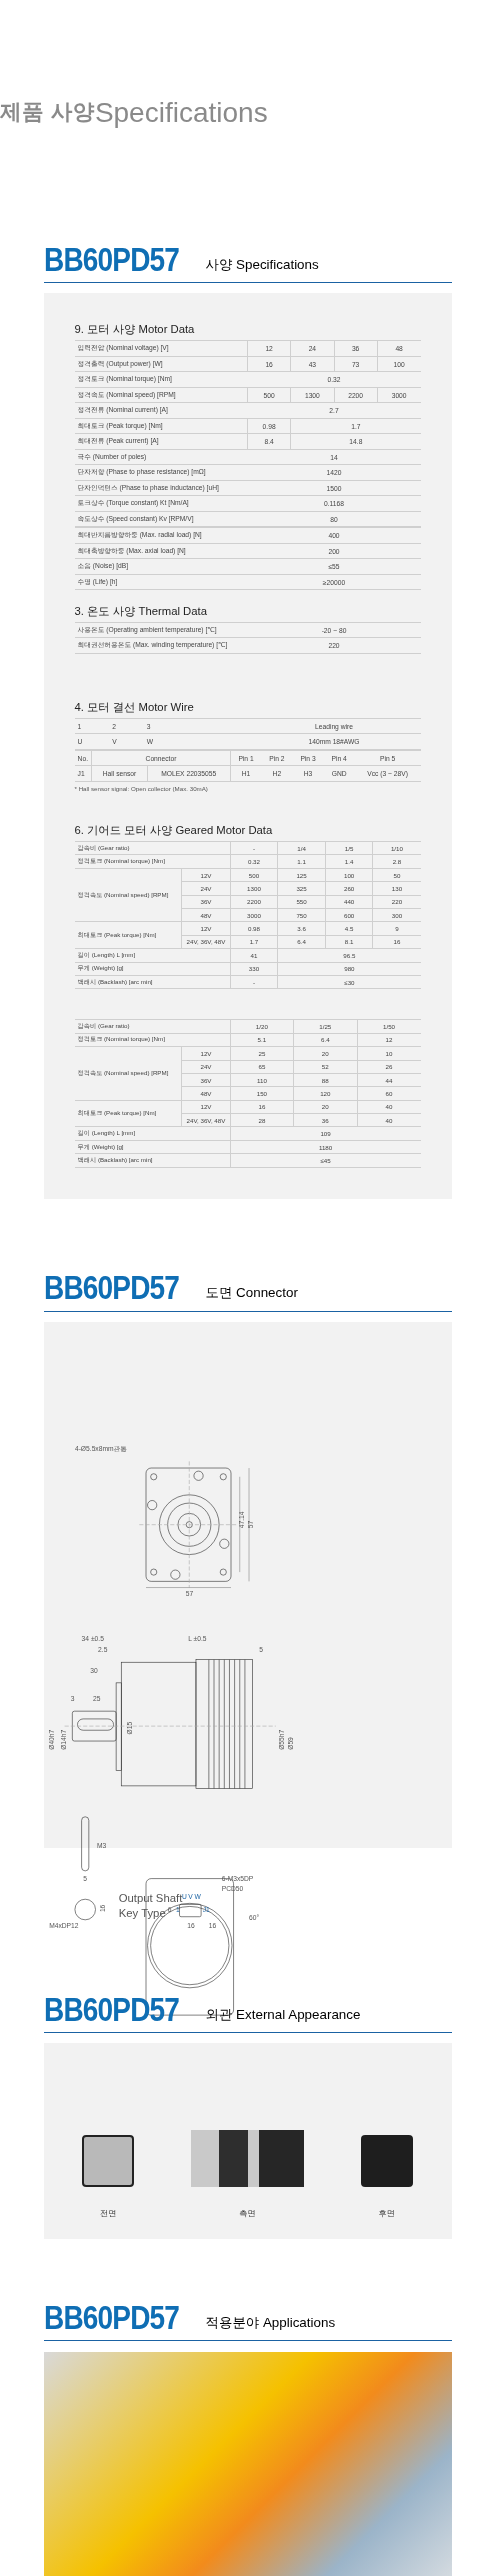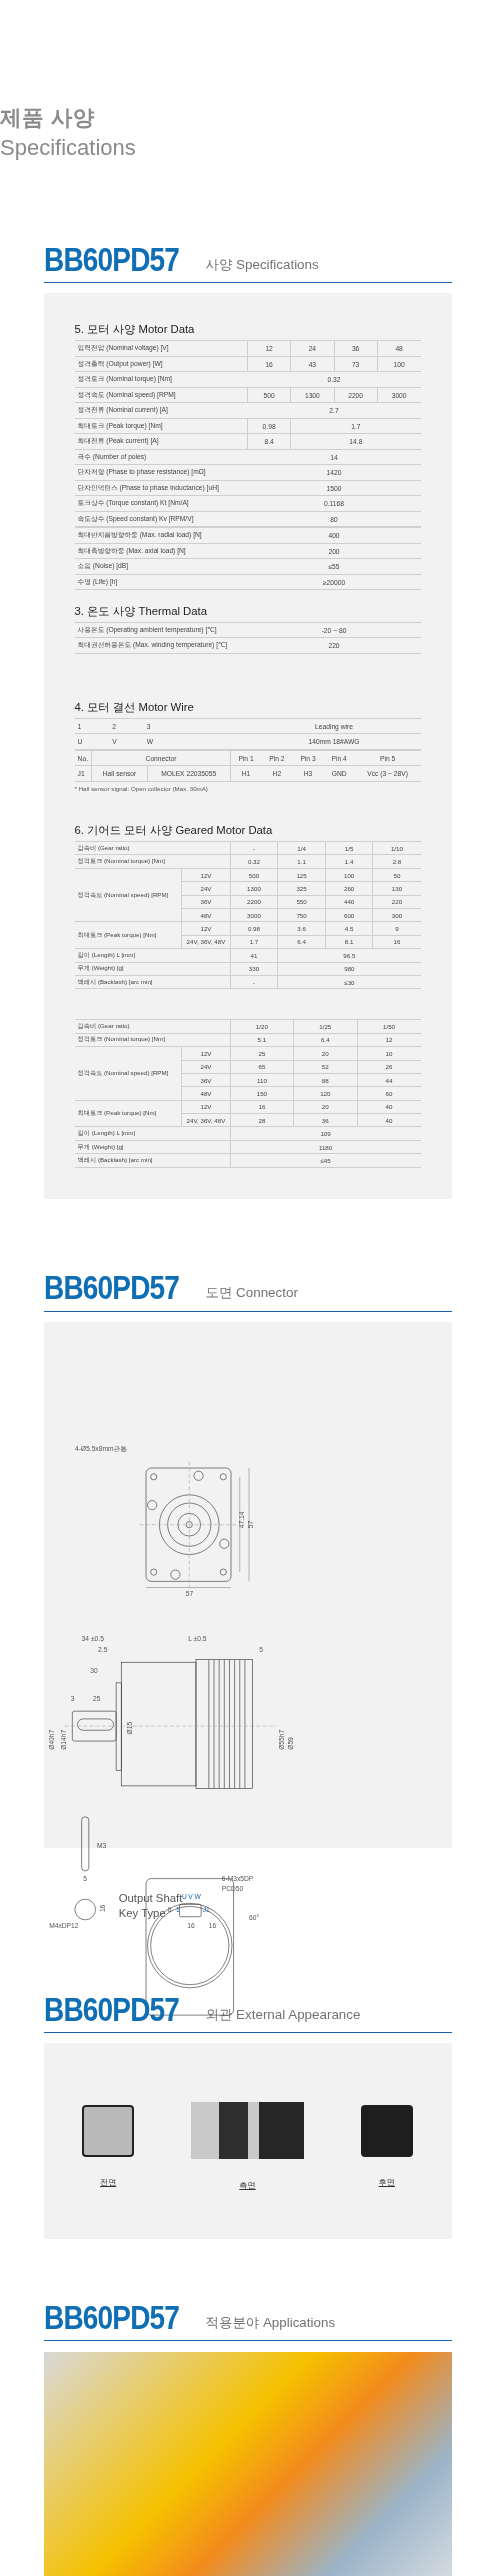--- a/index.html
+++ b/index.html
@@ -1,39 +1,39 @@
 <!DOCTYPE html>
 <html style="font-size:8.2px"><head>
 <meta charset="utf-8">
 <style>
   * { box-sizing: border-box; margin: 0; padding: 0; }
   body { width: 495px; background: #ffffff; font-family: "Liberation Sans", "DejaVu Sans", sans-serif; color: #333; }
   .page { width: 495px; position: relative; }
 
-  .hero { height: 222px; display: flex; flex-direction: column; align-items: flex-start; padding-top: 103px; }
+  .hero { height: 222px; display: flex; flex-direction: row; align-items: center; }
   .hero .ko { font-size: 21.6px; color: #8a8a8a; font-weight: bold; letter-spacing: 0.5px; }
-  .hero .en { font-size: 22px; color: #8a8a8a; margin-top: 3.1px; }
+  .hero .en { font-size: 28px; color: #8a8a8a; margin-top: 3.1px; }
 
   .sec-head { width: 408px; margin: 0 auto; display: flex; align-items: flex-end; border-bottom: 1px solid #1a62a3; padding-bottom: 6.2px; height: 61px; }
   .sec-head .model { font-family: "Liberation Sans", sans-serif; font-weight: bold; font-size: 33px; color: #0f6eb4; letter-spacing: -1px; transform: scaleX(0.85); transform-origin: left bottom; line-height: 1; width: 160px; }
-  .sec-head .sub { font-size: 13.4px; color: #737373; margin-left: 2.1px; margin-bottom: 2.1px; }
+  .sec-head .sub { font-size: 13.4px; color: #000000; margin-left: 2.1px; margin-bottom: 2.1px; }
 
   .grey-box { width: 408px; margin: 10.3px auto 0; background: #f2f2f2; padding: 15.5px 31px 31px; }
 
   .sub-title { font-size: 11.3px; color: #222; margin: 13.4px 0 3.1px; }
   table.spec { width: 100%; border-collapse: collapse; font-size: 6.7px; color: #444; }
   table.spec td { border-top: 1px solid #cfcfcf; height: 15.5px; padding: 0 3.1px; }
   table.spec tr:last-child td { border-bottom: 1px solid #cfcfcf; }
   table.spec td.c { text-align: center; }
   table.spec td.vl { border-left: 0.5px solid #cfcfcf; }
   table.spec.tight td { height: 13.4px; font-size: 6.2px; }
   .note { font-size: 6.2px; color: #555; margin-top: 3.1px; }
 
   .drawing { height: 526px; position: relative; }
-  .appearance { height: 196px; display: flex; justify-content: space-around; align-items: center; padding: 20.6px 10.3px 26px; text-decoration: underline; }
+  .appearance { height: 196px; display: flex; justify-content: space-around; align-items: flex-end; padding: 20.6px 10.3px 26px; }
   .app-item { display: flex; flex-direction: column; align-items: center; }
   .app-item .lbl { font-size: 8.2px; color: #333; margin-top: 20.6px; }
 
   .apps { width: 408px; margin: 10.3px auto 0; }
   .photo { background: linear-gradient(135deg, #d9d9d9, #f5c100 40%, #f28b1c 55%, #9bb4c9 75%, #e8e8e8); }
   .photo.top { height: 268px; }
 </style>
 </head>
 <body>
 
@@ -44,21 +44,21 @@
     <div class="en">Specifications</div>
   </div>
 
   <div class="sec-head">
     <span class="model">BB60PD57</span>
     <span class="sub">사양 Specifications</span>
   </div>
 
   <div class="grey-box">
 
-    <div class="sub-title">5. 모터 사양 Motor Data</div>
+    <div class="sub-title">9. 모터 사양 Motor Data</div>
     <table class="spec">
       <colgroup>
           <col style="width:50%">
           <col style="width:12.5%">
           <col style="width:12.5%">
           <col style="width:12.5%">
           <col style="width:12.5%">
         </colgroup>
       <tbody>
           <tr>

